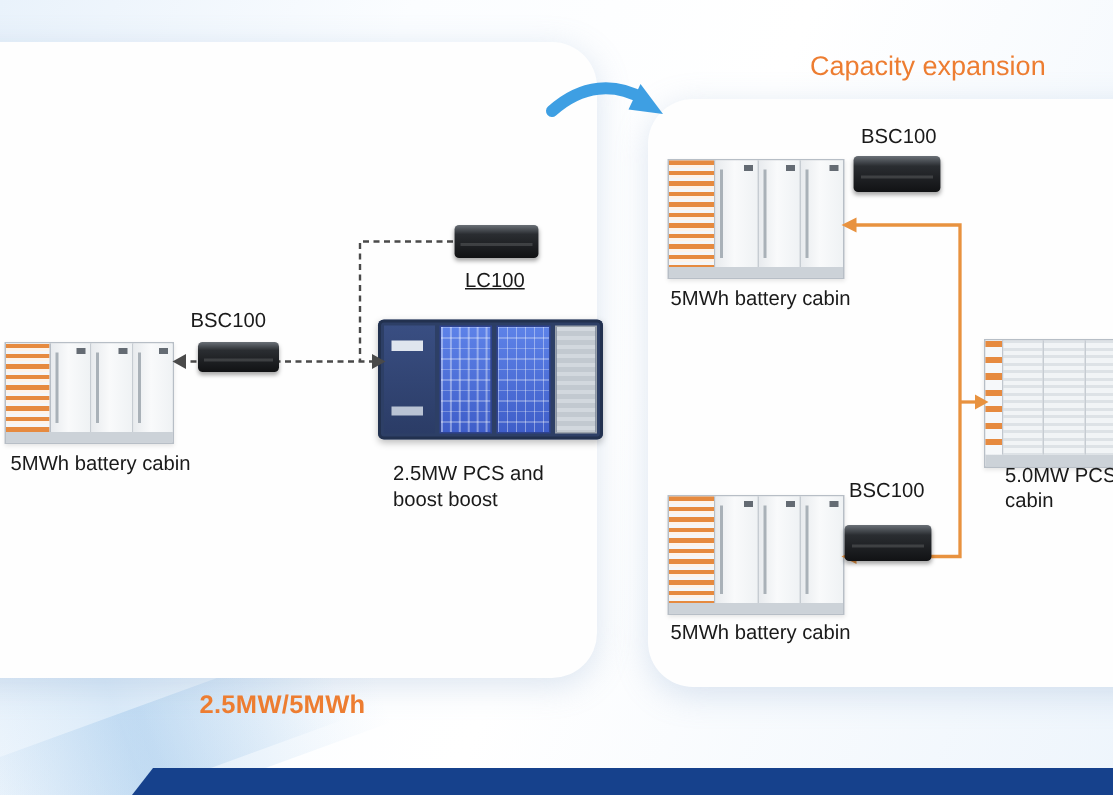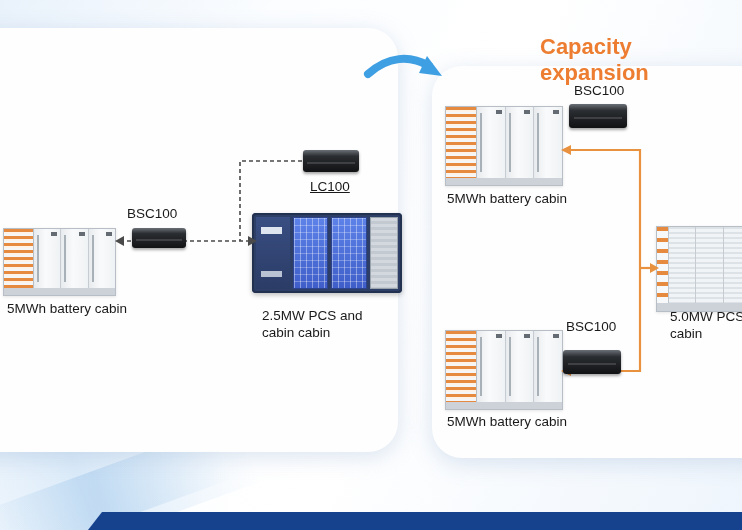--- a/index.html
+++ b/index.html
@@ -25,21 +25,21 @@
   .card-left{ left:-70px; top:28px; width:468px; height:424px; }
   .card-right{ left:432px; top:66px; width:370px; height:392px; }
 
   .overlay{ position:absolute; left:0; top:0; z-index:3; pointer-events:none; }
   .dash{ stroke:var(--conn-dark); stroke-width:1.6; stroke-dasharray:4 3; fill:none; }
   .orange{ stroke:var(--conn-orange); stroke-width:2.2; fill:none; }
   .bluearrow{ stroke:#3E9FE3; stroke-width:8; stroke-linecap:round; fill:none; }
 
   .label{ position:absolute; z-index:4; font-size:13.5px; line-height:1.25; }
   .rating{ position:absolute; z-index:4; font-size:17px; font-weight:bold; color:var(--accent); letter-spacing:.2px; }
-  .heading{ position:absolute; z-index:4; font-size:22px; font-weight:bold; color:var(--accent); }
+  .heading{ position:absolute; z-index:4; font-size:18px; font-weight:normal; color:var(--accent); }
 
   
   .cabinet{ position:absolute; z-index:2; display:flex; background:#fff;
             border:1px solid #b7bec6; padding-bottom:7px;
             box-shadow:inset 0 -7px 0 #ccd2d8, 0 1px 3px rgba(0,0,0,.10); }
   .rack{ width:27%; border-right:1px solid #b7bec6;
          background:repeating-linear-gradient(180deg,#e68a3f 0 3px,#fdf3e9 3px 5px,#f4f6f8 5px 7px); }
   .door{ flex:1; position:relative; border-right:1px solid #c6ccd2;
          background:linear-gradient(90deg,#e8ebee 0%,#f9fafb 45%,#eff2f4 100%); }
   .door:last-child{ border-right:none; }
@@ -120,22 +120,23 @@
 
   <div class="device" style="left:303px; top:150px; width:56px; height:22px;"></div>
   <div class="label" style="left:310px; top:179px;text-decoration:underline;">LC100</div>
 
   <div class="pcs-left" style="left:252px; top:213px; width:150px; height:80px;">
     <div class="bay-dark"></div>
     <div class="bay-blue"></div>
     <div class="bay-blue"></div>
     <div class="bay-gray"></div>
   </div>
-  <div class="label" style="left:262px; top:308px; width:112px;">2.5MW PCS and cabin cabin</div>
+  <div class="label" style="left:262px; top:308px; width:112px;">2.5MW PCS and boost boost</div>
 
+  <div class="rating" style="left:133px; top:460px;">2.5MW/5MWh</div>
 
   <div class="heading" style="left:540px; top:34px;">Capacity expansion</div>
 
   <div class="label" style="left:574px; top:83px;">BSC100</div>
   <div class="device" style="left:569px; top:104px; width:58px; height:24px;"></div>
 
   <div class="cabinet" style="left:445px; top:106px; width:118px; height:80px;">
     <div class="rack"></div>
     <div class="door"></div>
     <div class="door"></div>

